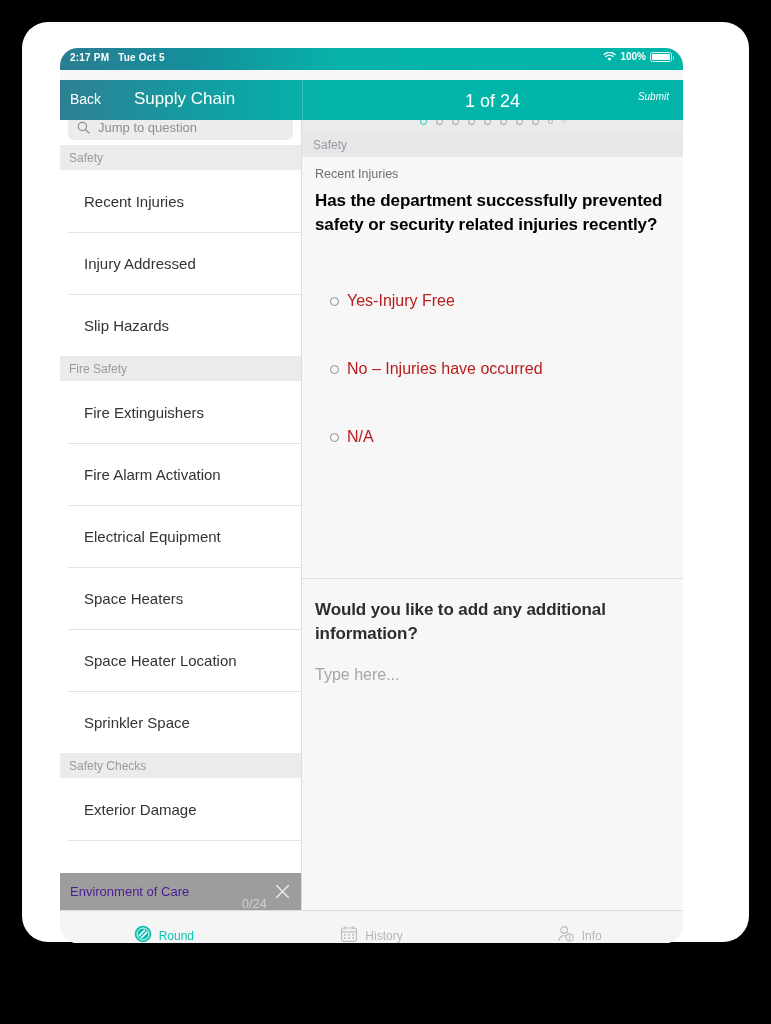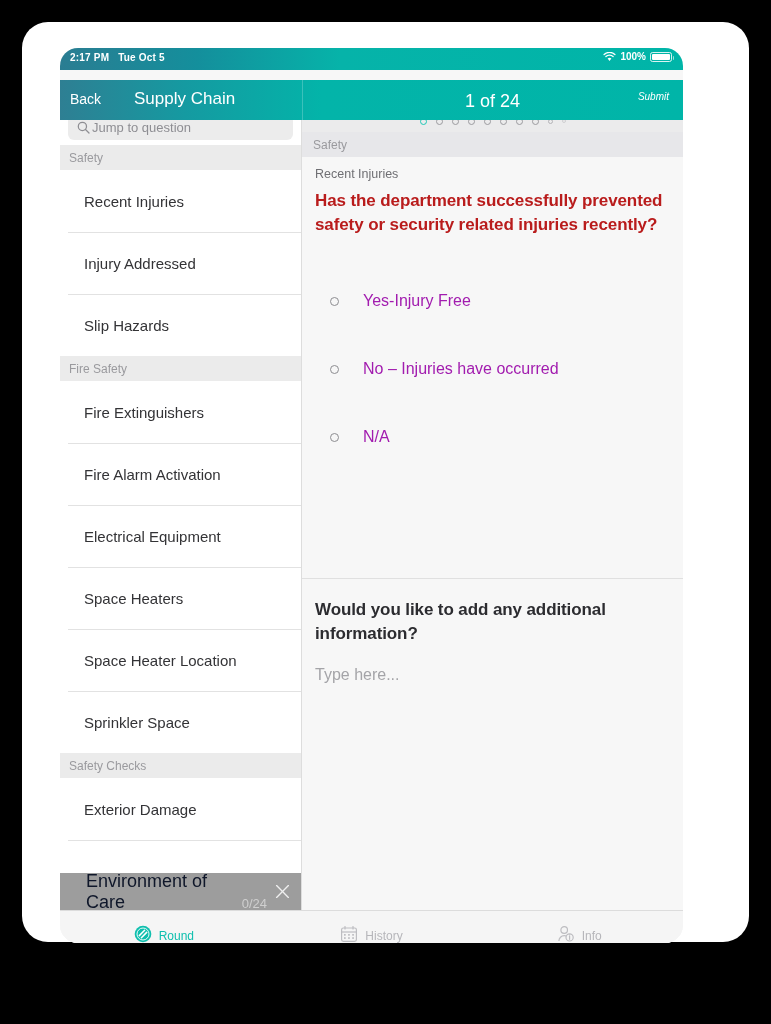--- a/index.html
+++ b/index.html
@@ -166,21 +166,21 @@
     position: absolute;
     left: 8px; top: 5px;
     width: 225px;
     height: 25px;
     background: #ececec;
     border-radius: 6px;
     display: flex;
     align-items: center;
     padding-left: 9px;
     box-sizing: border-box;
-    gap: 2px;
+    gap: 8px;
   }
   .search-placeholder {
     color: #8e8e93;
     font-size: 13px;
   }
 
   
   .sb-scroll {
     position: absolute;
     left: 0; top: 35px;
@@ -221,23 +221,23 @@
     position: absolute;
     left: 0; bottom: 33px;
     width: 241px;
     height: 37px;
     background: #9d9d9d;
     display: flex;
     align-items: center;
     z-index: 6;
   }
   .eoc-title {
-    margin-left: 26px;
-    color: #0f172a;
-    font-size: 18px;
+    margin-left: 10px;
+    color: #4c1d95;
+    font-size: 13px;
     flex: 1;
   }
   .eoc-count {
     color: #cfcfcf;
     font-size: 13px;
     margin-right: 8px;
     margin-top: 24px;
   }
   .eoc-close {
     margin-right: 11px;
@@ -289,21 +289,21 @@
     background: #f7f7f7;
     padding: 10px 13px 0 13px;
     box-sizing: border-box;
   }
   .q-label {
     color: #6f6f73;
     font-size: 12.5px;
     margin-bottom: 8px;
   }
   .q-text {
-    color: #b91c1c;
+    color: #000000;
     font-size: 17px;
     font-weight: bold;
     line-height: 1.42;
     letter-spacing: -0.1px;
   }
   .options {
     position: absolute;
     left: 0; top: 157px;
     width: 381px;
   }
@@ -315,22 +315,22 @@
     box-sizing: border-box;
   }
   .radio {
     width: 9px; height: 9px;
     border-radius: 50%;
     border: 1.3px solid #8d8d91;
     box-sizing: border-box;
     flex: 0 0 auto;
   }
   .option-label {
-    margin-left: 24px;
-    color: #a21caf;
+    margin-left: 8px;
+    color: #b91c1c;
     font-size: 16px;
   }
   .divider-rule {
     position: absolute;
     left: 0; top: 468px;
     width: 381px;
     height: 1px;
     background: #e0e0e0;
   }
   .followup {

